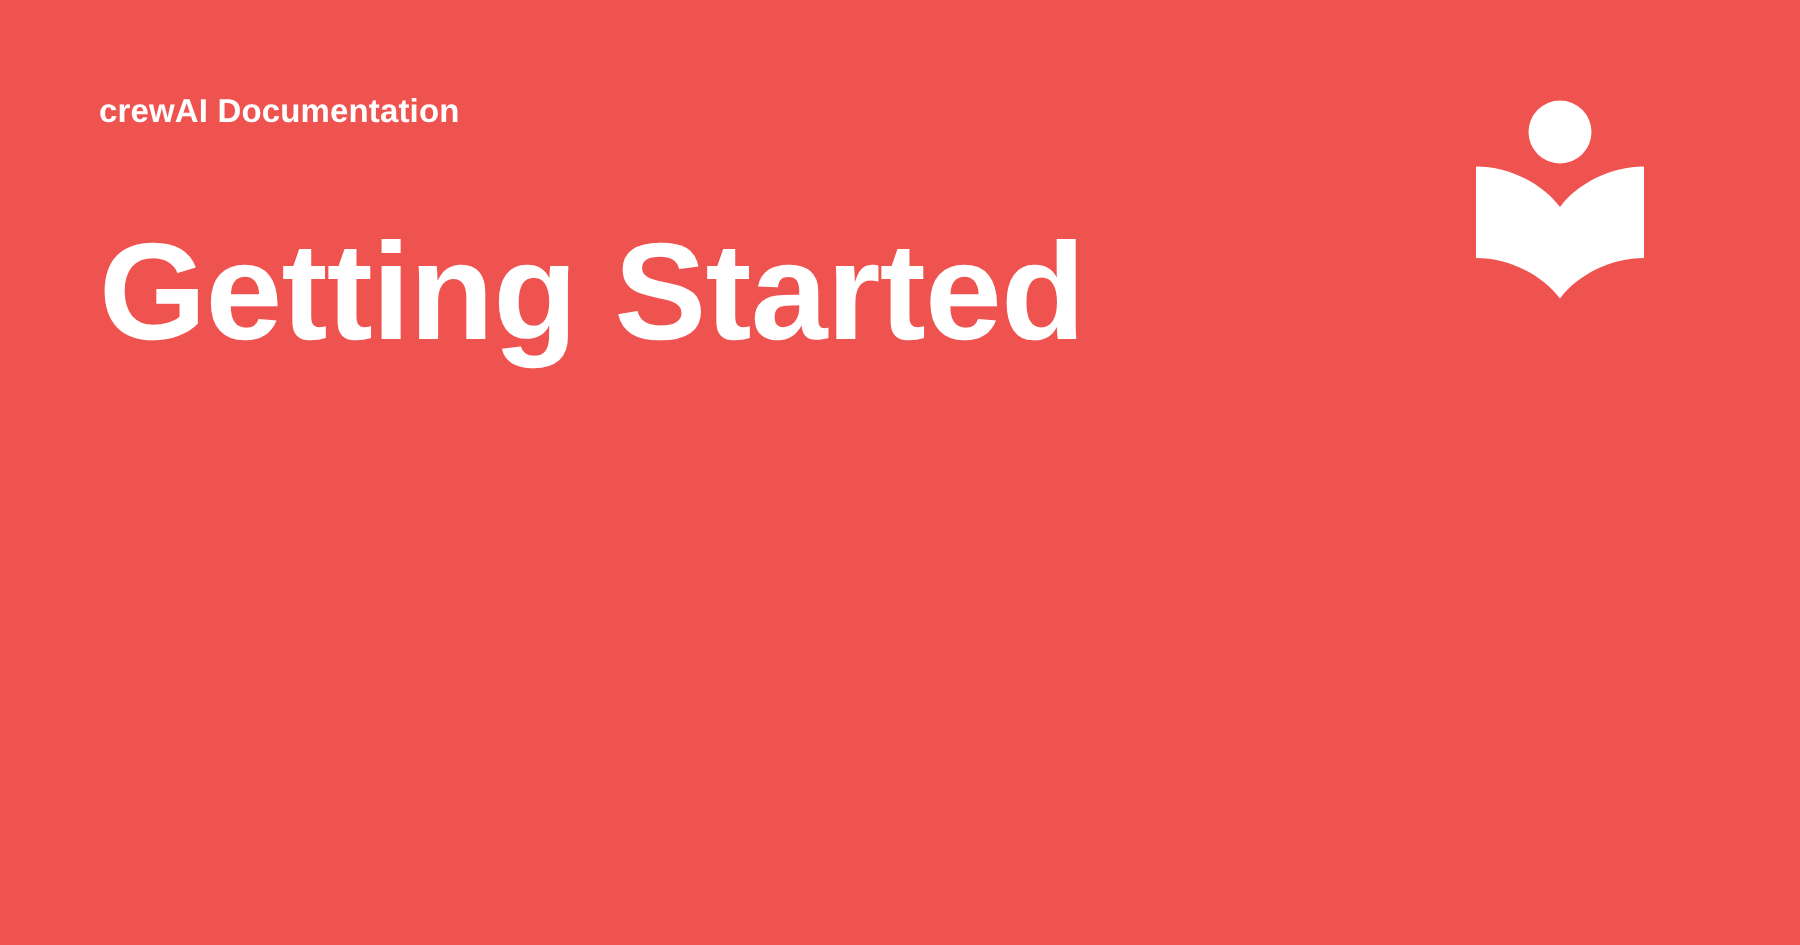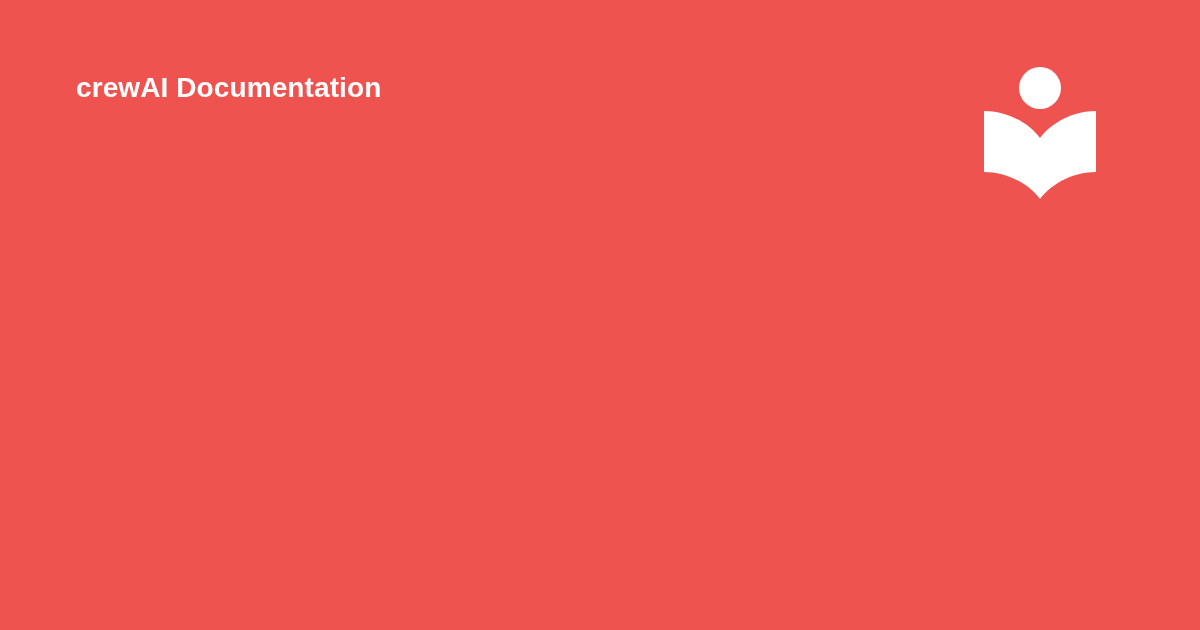--- a/index.html
+++ b/index.html
@@ -25,26 +25,26 @@
 
   .card-text-block {
     position: absolute;
     left: 66px;
     top: 60px;
     width: 860px;
   }
 
   .site-name {
     font-family: "Liberation Sans", sans-serif;
-    font-size: 28px;
+    font-size: 22px;
     font-weight: bold;
     line-height: 1.25;
     letter-spacing: 0.1px;
     color: #ffffff;
-    margin: 10px;
+    margin: 0;
     white-space: nowrap;
   }
 
   .page-title {
     font-family: "Liberation Sans", sans-serif;
     font-size: 92px;
     font-weight: bold;
     line-height: 1.08;
     letter-spacing: -0.5px;
     color: #ffffff;
@@ -67,20 +67,21 @@
     height: 140px;
   }
 </style>
 </head>
 <body>
 
 <div class="social-card">
 
   <div class="card-text-block">
     <div class="site-name">crewAI Documentation</div>
+    <h1 class="page-title">Getting Started</h1>
   </div>
 
   <div class="logo-mark">
     <svg viewBox="0 0 120 140" xmlns="http://www.w3.org/2000/svg">
       <circle cx="60" cy="28" r="21" fill="#ffffff"></circle>
       <path d="M4 51 C 26 51, 48 62, 60 78 C 72 62, 94 51, 116 51 L 116 112 C 94 112, 72 123, 60 139 C 48 123, 26 112, 4 112 Z" fill="#ffffff"></path>
     </svg>
   </div>
 
 </div>

